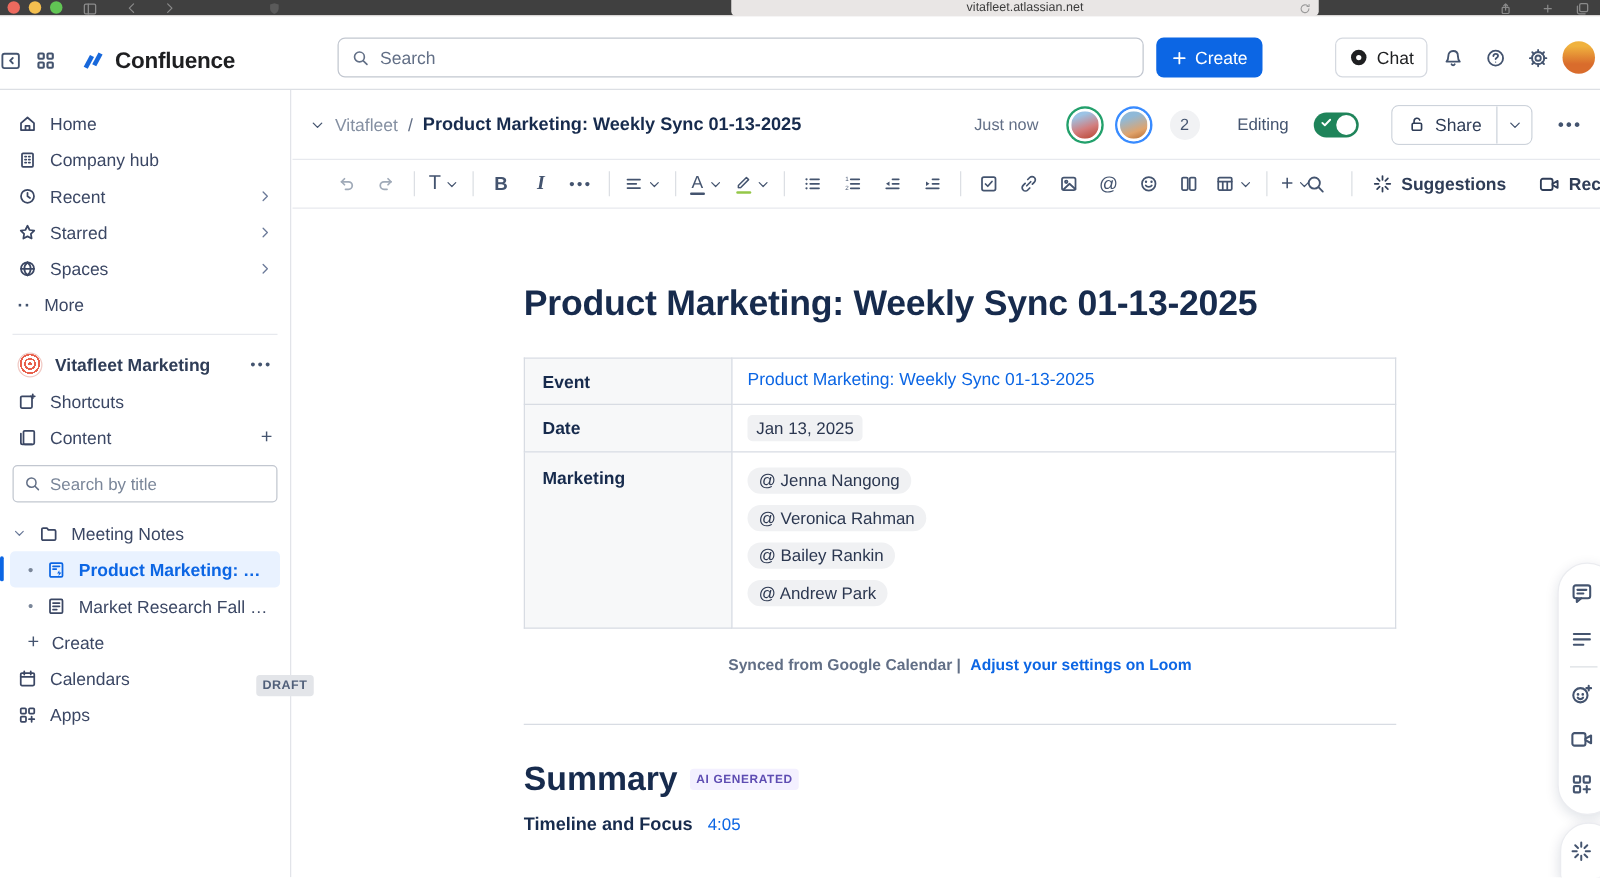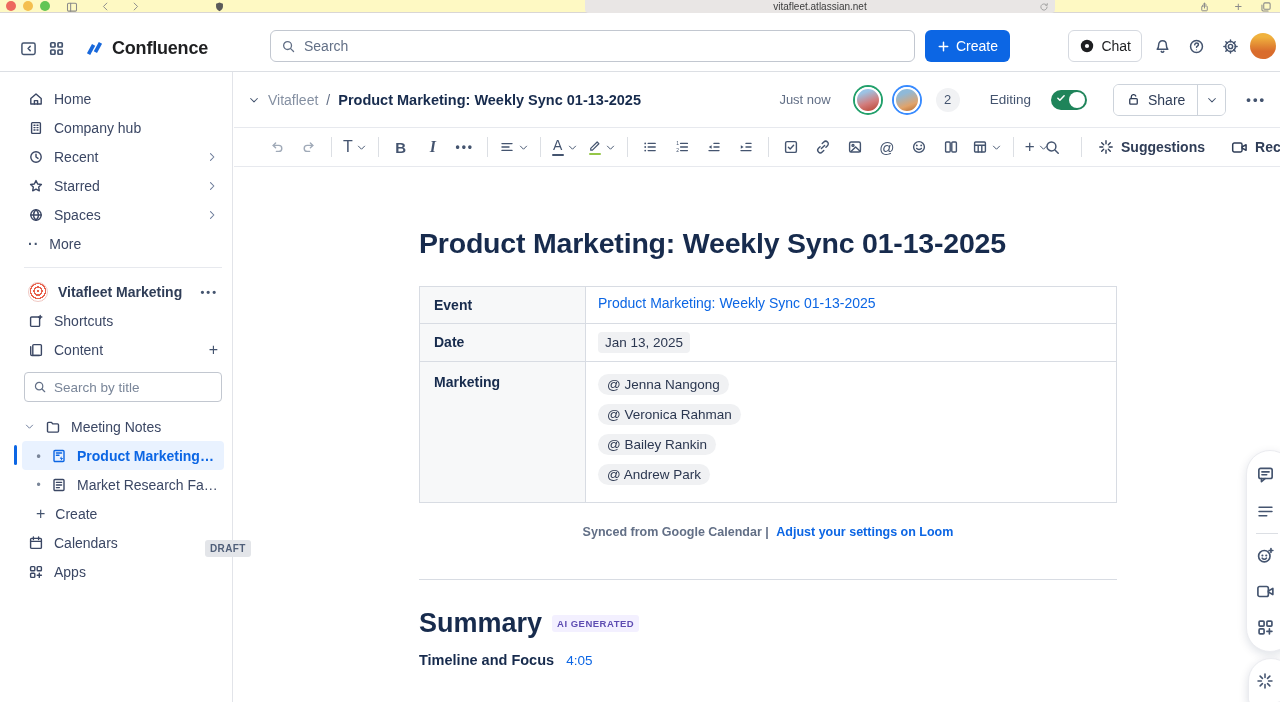--- a/index.html
+++ b/index.html
@@ -4,34 +4,34 @@
 <style>
   * { margin:0; padding:0; box-sizing:border-box; }
   html,body { width:1280px; height:702px; overflow:hidden; background:#fff;
     font-family:"Liberation Sans", sans-serif; color:#172B4D; }
   #app { position:relative; width:1280px; height:702px; overflow:hidden; background:#fff; }
 
   svg { display:block; }
   .svgi { stroke:currentColor; fill:none; stroke-width:1.4; stroke-linecap:round; stroke-linejoin:round; }
 
   
-  #chrome { position:absolute; top:0; left:0; width:1280px; height:13px; background:#fef9c3;
+  #chrome { position:absolute; top:0; left:0; width:1280px; height:13px; background:#404040;
     border-bottom:1px solid #d9d6d5; font-size:10px; color:#6b6b6b; }
   .tl { position:absolute; top:1px; width:10px; height:10px; border-radius:50%; }
   .tl.r { left:6px;  background:#ed6a5e; }
   .tl.y { left:23px; background:#f4bf4f; }
   .tl.g { left:40px; background:#61c554; }
   .chrome-btn { position:absolute; top:0; height:13px; display:flex; align-items:center; color:#8a8a8a; }
   #urlbar { position:absolute; left:585px; top:0; width:470px; height:13px; background:#e9e6e5;
     border-radius:0 0 4px 4px; display:flex; align-items:center; justify-content:center; color:#3c3c3c; }
   #urlbar .reload { position:absolute; right:6px; color:#9a9a9a; }
 
   
   #appnav { position:absolute; top:13px; left:0; width:1280px; height:59px; background:#fff;
-    border-bottom:1px solid #dcdfe4; display:flex; align-items:center; padding:12px 10px 0 22px; }
+    border-bottom:1px solid #dcdfe4; display:flex; align-items:center; padding:12px 10px 0 2px; }
   .navicon { width:28px; height:28px; display:flex; align-items:center; justify-content:center;
     color:#44546f; border-radius:4px; flex:none; }
   #logo { display:flex; align-items:center; gap:7px; margin:0 8px 0 14px; }
   #logo .wordmark { font-size:18px; font-weight:600; color:#1e1f21; letter-spacing:-.2px; }
   #nav-search { position:absolute; left:270px; top:17px; width:645px; height:32px;
     border:1px solid #c2c7d0; border-radius:6px; display:flex; align-items:center; gap:8px;
     padding:0 10px; color:#626f86; background:#fff; }
   #nav-search input { border:none; outline:none; font-size:14px; width:100%; color:#172B4D;
     font-family:"Liberation Sans",sans-serif; background:transparent; }
   #nav-search input::placeholder { color:#626f86; }
@@ -41,21 +41,21 @@
   #nav-right { position:absolute; right:4px; top:17px; display:flex; align-items:center; gap:6px; }
   #chat-btn { height:32px; border:1px solid #d5d9e0; background:#fff; border-radius:6px;
     display:flex; align-items:center; gap:6px; padding:0 10px; font-size:14px; font-weight:500; color:#1e1f21;
     font-family:"Liberation Sans",sans-serif; }
   .avatar { border-radius:50%; flex:none; }
   #me-avatar { width:26px; height:26px; background:linear-gradient(180deg,#f0b23e 15%,#d96c2c 70%); }
 
   
   #workarea { position:absolute; top:72px; left:0; width:1280px; height:630px; }
   #sidebar { position:absolute; top:0; left:0; width:233px; height:630px; background:#fff;
-    border-right:1px solid #e2e4e9; padding:12px 8px 0 22px; }
+    border-right:1px solid #e2e4e9; padding:12px 8px 0 8px; }
   #main { position:absolute; top:0; left:234px; width:1046px; height:630px; background:#fff; }
 
   
   .srow { height:29px; display:flex; align-items:center; gap:10px; padding:0 6px; border-radius:4px;
     font-size:14px; color:#3b4764; }
   .srow .lab { flex:1; white-space:nowrap; overflow:hidden; text-overflow:ellipsis; }
   .srow .chev { color:#6b7a99; }
   .sdivider { height:1px; background:#e7e9ee; margin:9px 2px; }
   .space-head { font-weight:700; color:#2f3d57; }
   .space-ic { width:20px; height:20px; border-radius:50%; flex:none; border:1px solid #f0c9c4;

